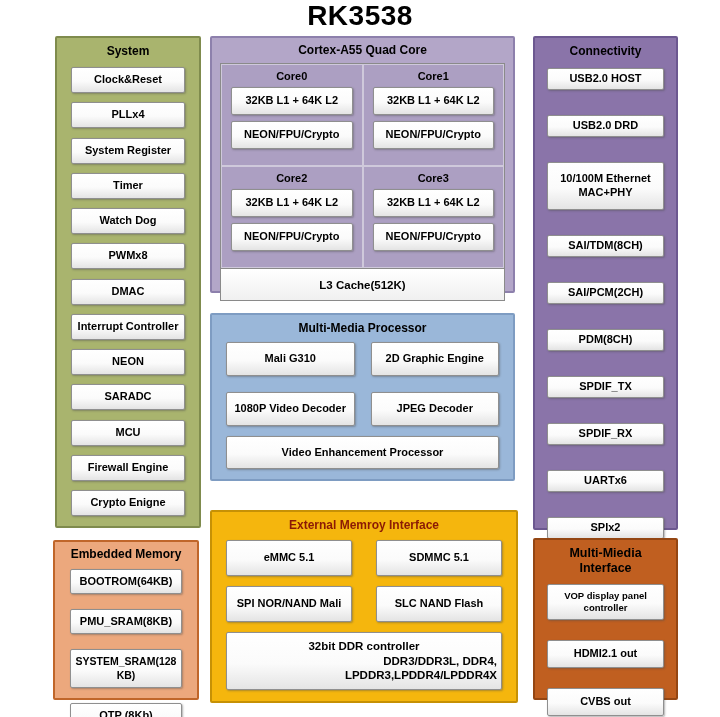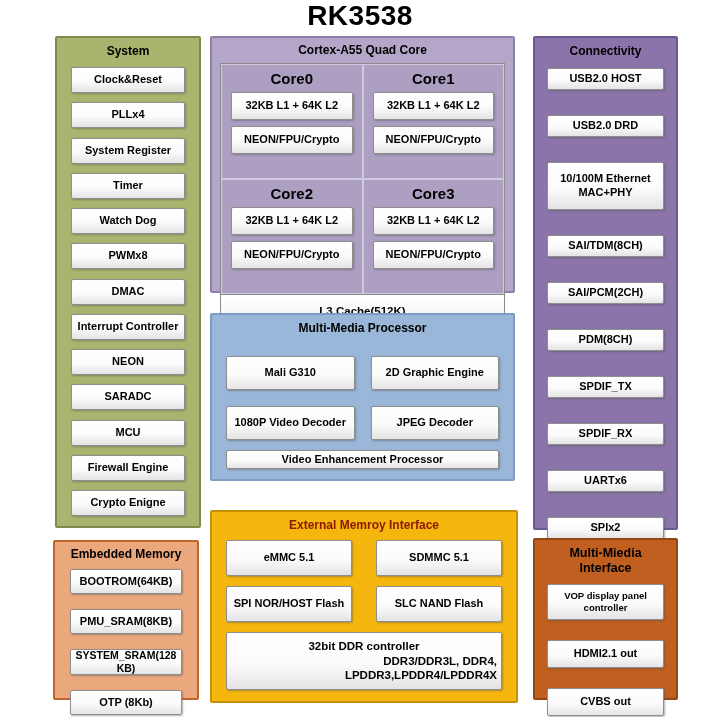--- a/index.html
+++ b/index.html
@@ -34,35 +34,35 @@
   
   #cortex{
     left:210px;top:36px;width:305px;height:257px;
     background:var(--cortex-bg,#b3a6c8);border:2px solid var(--cortex-border,#8d80ac);
     padding:5px 8px 8px;
   }
   #cortex .panel-header{margin-bottom:5px;}
   .cortex-inner{border:1px solid #8a8a8a;background:var(--core-bg,#ac9fc2);}
   .core-grid{display:grid;grid-template-columns:1fr 1fr;}
   .core-cell{background:var(--core-bg,#ac9fc2);border:1px solid #cfc9db;padding:3px 9px 8px;}
-  .core-title{text-align:center;font-size:15px;margin:2px 0 5px;}
+  .core-title{text-align:center;font-size:11px;margin:2px 0 5px;}
   .core-cell .box{height:28px;margin-bottom:6px;}
-  .core-cell .box:last-child{margin-bottom:16px;}
+  .core-cell .box:last-child{margin-bottom:8px;}
   .l3-row{
     background:linear-gradient(180deg,#ffffff,#f0f0f0);
     border-top:1px solid #8a8a8a;height:31px;
     display:flex;align-items:center;justify-content:center;font-size:11.5px;
   }
   
   #mmp{
     left:210px;top:313px;width:305px;height:168px;
     background:var(--mmp-bg,#9ab7d9);border:2px solid var(--mmp-border,#7e9cc2);
     padding:6px 14px 10px;display:flex;flex-direction:column;
   }
-  #mmp .panel-header{margin-bottom:20px;}
+  #mmp .panel-header{margin-bottom:6px;}
   #mmp .grid{display:grid;grid-template-columns:1fr 1fr;column-gap:24px;row-gap:10px;gap:16px;}
   #mmp .grid .box{height:34px;}
   #mmp .full-box{height:36px;margin-top:10px;}
   
   #emi{
     left:210px;top:510px;width:308px;height:193px;
     background:var(--emi-bg,#f5b60d);border:2px solid var(--emi-border,#c69105);
     padding:6px 14px 10px;display:flex;flex-direction:column;
   }
   #emi .panel-header{color:var(--emi-header-text,#8b1a05);margin-bottom:7px;}
@@ -81,21 +81,21 @@
   #connectivity .list .box:nth-child(3){height:48px;}
   
   #embedded{
     left:53px;top:540px;width:146px;height:160px;
     background:var(--embedded-bg,#eca87d);border:2px solid var(--embedded-border,#c0662a);
     padding:5px 15px 8px;display:flex;flex-direction:column;
   }
   #embedded .panel-header{margin-bottom:7px;}
   #embedded .list{display:flex;flex-direction:column;gap:15px;flex:1;justify-content:space-between;}
   #embedded .list .box{height:25px;flex:0 0 auto;}
-  #embedded .list .box:nth-child(3){height:26px;font-size:10.5px;overflow-wrap:anywhere;padding:0 3px;}
+  #embedded .list .box:nth-child(3){height:39px;font-size:10.5px;overflow-wrap:anywhere;padding:0 3px;}
   
   #mmi{
     left:533px;top:538px;width:145px;height:162px;
     background:var(--mmi-bg,#c05f20);border:2px solid var(--mmi-border,#944613);
     padding:6px 12px;display:flex;flex-direction:column;
   }
   #mmi .panel-header{font-size:12.5px;margin-bottom:8px;}
   #mmi .list{display:flex;flex-direction:column;gap:20px;}
   #mmi .list .box{height:28px;flex:0 0 auto;}
   #mmi .list .box:nth-child(1){height:36px;font-size:9.5px;padding:0 10px;}
@@ -164,21 +164,21 @@
         <div class="box">JPEG Decoder</div>
       </div>
     <div class="box full-box">Video Enhancement Processor</div>
   </div>
 
   <div class="panel" id="emi">
     <div class="panel-header">External Memroy Interface</div>
     <div class="grid">
         <div class="box">eMMC 5.1</div>
         <div class="box">SDMMC 5.1</div>
-        <div class="box">SPI NOR/HOST  Flash</div>
+        <div class="box">SPI NOR/NAND  Mali</div>
         <div class="box">SLC NAND  Flash</div>
       </div>
     <div class="box ddr-box">
       <div>32bit DDR controller</div>
       <div>DDR3/DDR3L, DDR4, LPDDR3,LPDDR4/LPDDR4X</div>
     </div>
   </div>
 
   <div class="panel" id="connectivity">
     <div class="panel-header">Connectivity</div>

